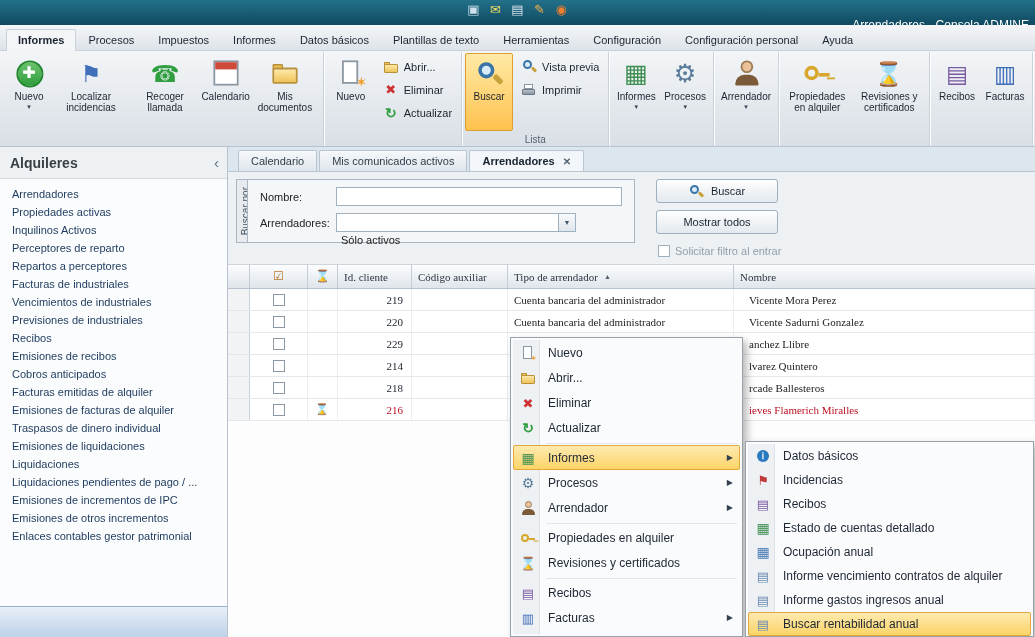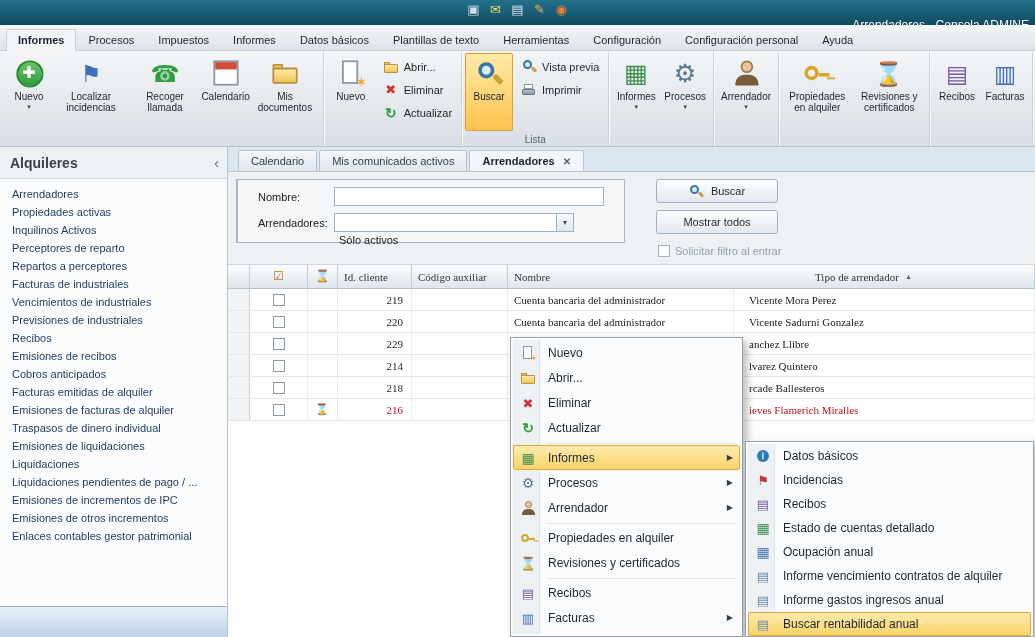--- a/index.html
+++ b/index.html
@@ -127,22 +127,22 @@
   .dtab[data-active="true"]{background:#f2f6fa;font-weight:bold;color:#16222e;}
   .tclose{display:none;color:#55616d;font-size:10px;}
   .tclose::before{content:"✕";}
   .dtab[data-closable="true"] .tclose{display:inline;}
 
   
   .fp{position:relative;height:93px;background:#eef1f3;border-bottom:1px solid #cdd5dc;box-sizing:border-box;}
   .fp-side{position:absolute;left:8px;top:7px;width:18px;height:64px;border:1px solid #aab6c2;
       background:#e7ebef;display:flex;align-items:center;justify-content:center;box-sizing:border-box;}
   .fp-side span{writing-mode:vertical-rl;transform:rotate(180deg);font-size:10px;color:#44525e;}
-  .fp-box{position:absolute;left:9px;top:7px;width:388px;height:64px;border:1px solid #aab6c2;
-      background:#f4f6f8;padding:7px 20px;box-sizing:border-box;}
+  .fp-box{position:absolute;left:19px;top:7px;width:388px;height:64px;border:1px solid #aab6c2;
+      background:#f4f6f8;padding:7px 12px;box-sizing:border-box;}
   .fp-row{display:flex;align-items:center;margin-bottom:7px;}
   .fp-label{width:76px;color:#222;}
   .fp-input{flex:1;height:19px;border:1px solid #9fb0c0;background:#fff;font-family:"Liberation Sans",sans-serif;
       font-size:11px;padding:0 3px;box-sizing:border-box;}
   .fp-select{width:240px;height:19px;border:1px solid #9fb0c0;background:#fff;display:flex;align-items:center;
       box-sizing:border-box;cursor:default;}
   .fp-select .val{flex:1;padding:0 4px;color:#222;margin-top:34px;}
   .fp-select .btn{width:17px;height:100%;background:linear-gradient(#f8fafc,#dfe6ec);border-left:1px solid #9fb0c0;
       display:flex;align-items:center;justify-content:center;font-size:7px;color:#456;box-sizing:border-box;}
   .fp-select .btn::before{content:"▼";}
@@ -559,26 +559,26 @@
         </div>
         <div class="hc c-hour">
           <span class="hhg"></span>
         </div>
         <div class="hc c-id">
           <span>Id. cliente</span>
         </div>
         <div class="hc c-cod">
           <span>Código auxiliar</span>
         </div>
-        <div class="hc c-nom">
-          <span>Nombre</span>
-        </div>
         <div class="hc c-tipo">
           <span>Tipo de arrendador</span>
           <span class="sortasc"></span>
+        </div>
+        <div class="hc c-nom">
+          <span>Nombre</span>
         </div>
       </div>
       <div class="grows">
 
       <div class="grow">
           <div class="gc c-rowhead"></div>
           <div class="gc c-check">
             <span class="cb"></span>
           </div>
           <div class="gc c-hour">

